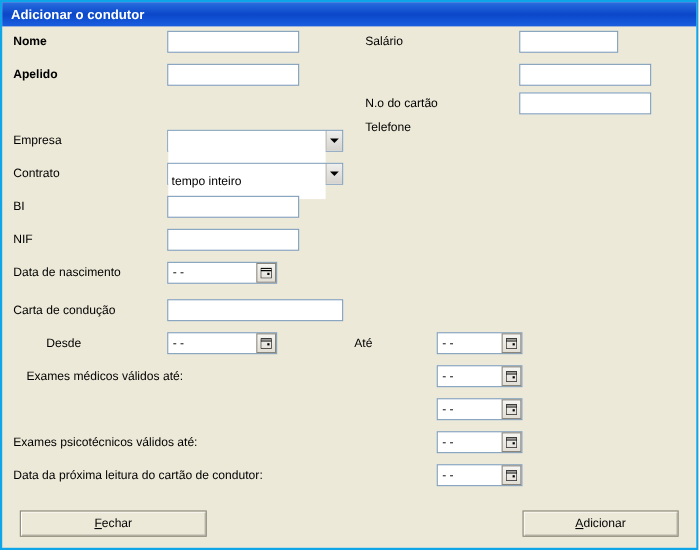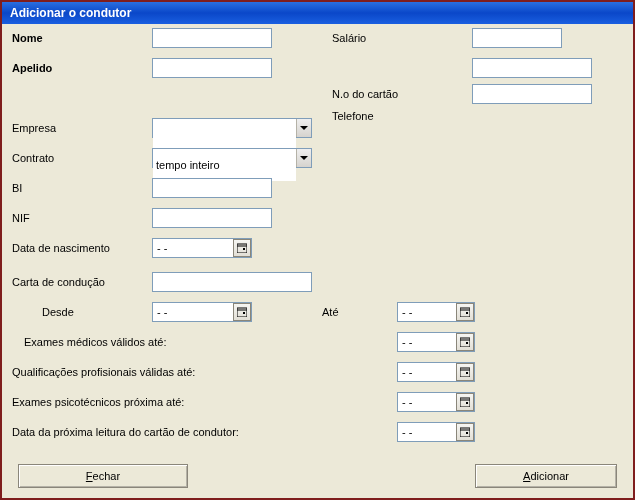--- a/index.html
+++ b/index.html
@@ -5,21 +5,21 @@
   * { box-sizing: border-box; }
   html, body { margin: 0; padding: 0; }
   body {
     font-family: Tahoma, Arial, sans-serif;
     font-size: 11px;
     background: #ECE9D8;
   }
   .window {
     width: 635px;
     height: 500px;
-    border: 2px solid #7f1d1d;
+    border: 2px solid #0ea5e9;
     background: #ECE9D8;
     display: flex;
     flex-direction: column;
   }
   .titlebar {
     height: 22px;
     background: linear-gradient(to bottom, #2A6FE0 0%, #0A47C9 50%, #1A5FE0 100%);
     color: #fff;
     font-weight: bold;
     font-size: 12px;
@@ -268,38 +268,35 @@
         <div class="cal-btn">
           <svg class="cal-icon" viewBox="0 0 10 10">
             <rect x="0" y="1" width="10" height="9" fill="none" stroke="#000" stroke-width="1"></rect>
             <line x1="0" y1="3" x2="10" y2="3" stroke="#000" stroke-width="1"></line>
             <rect x="6" y="5" width="2" height="2" fill="#000"></rect>
           </svg>
         </div>
       </div>
     </div>
 
-    <div class="row" style="left:10px; top:342px;">
-      <span class="lbl">Qualificações profisionais válidas até:</span>
-    </div>
     <div class="row" style="left:395px; top:338px;">
       <div class="datefield" style="width:78px;">
         <span class="date-text"> -  - </span>
         <div class="cal-btn">
           <svg class="cal-icon" viewBox="0 0 10 10">
             <rect x="0" y="1" width="10" height="9" fill="none" stroke="#000" stroke-width="1"></rect>
             <line x1="0" y1="3" x2="10" y2="3" stroke="#000" stroke-width="1"></line>
             <rect x="6" y="5" width="2" height="2" fill="#000"></rect>
           </svg>
         </div>
       </div>
     </div>
 
     <div class="row" style="left:10px; top:372px;">
-      <span class="lbl">Exames psicotécnicos próxima até:</span>
+      <span class="lbl">Exames psicotécnicos válidos até:</span>
     </div>
     <div class="row" style="left:395px; top:368px;">
       <div class="datefield" style="width:78px;">
         <span class="date-text"> -  - </span>
         <div class="cal-btn">
           <svg class="cal-icon" viewBox="0 0 10 10">
             <rect x="0" y="1" width="10" height="9" fill="none" stroke="#000" stroke-width="1"></rect>
             <line x1="0" y1="3" x2="10" y2="3" stroke="#000" stroke-width="1"></line>
             <rect x="6" y="5" width="2" height="2" fill="#000"></rect>
           </svg>

